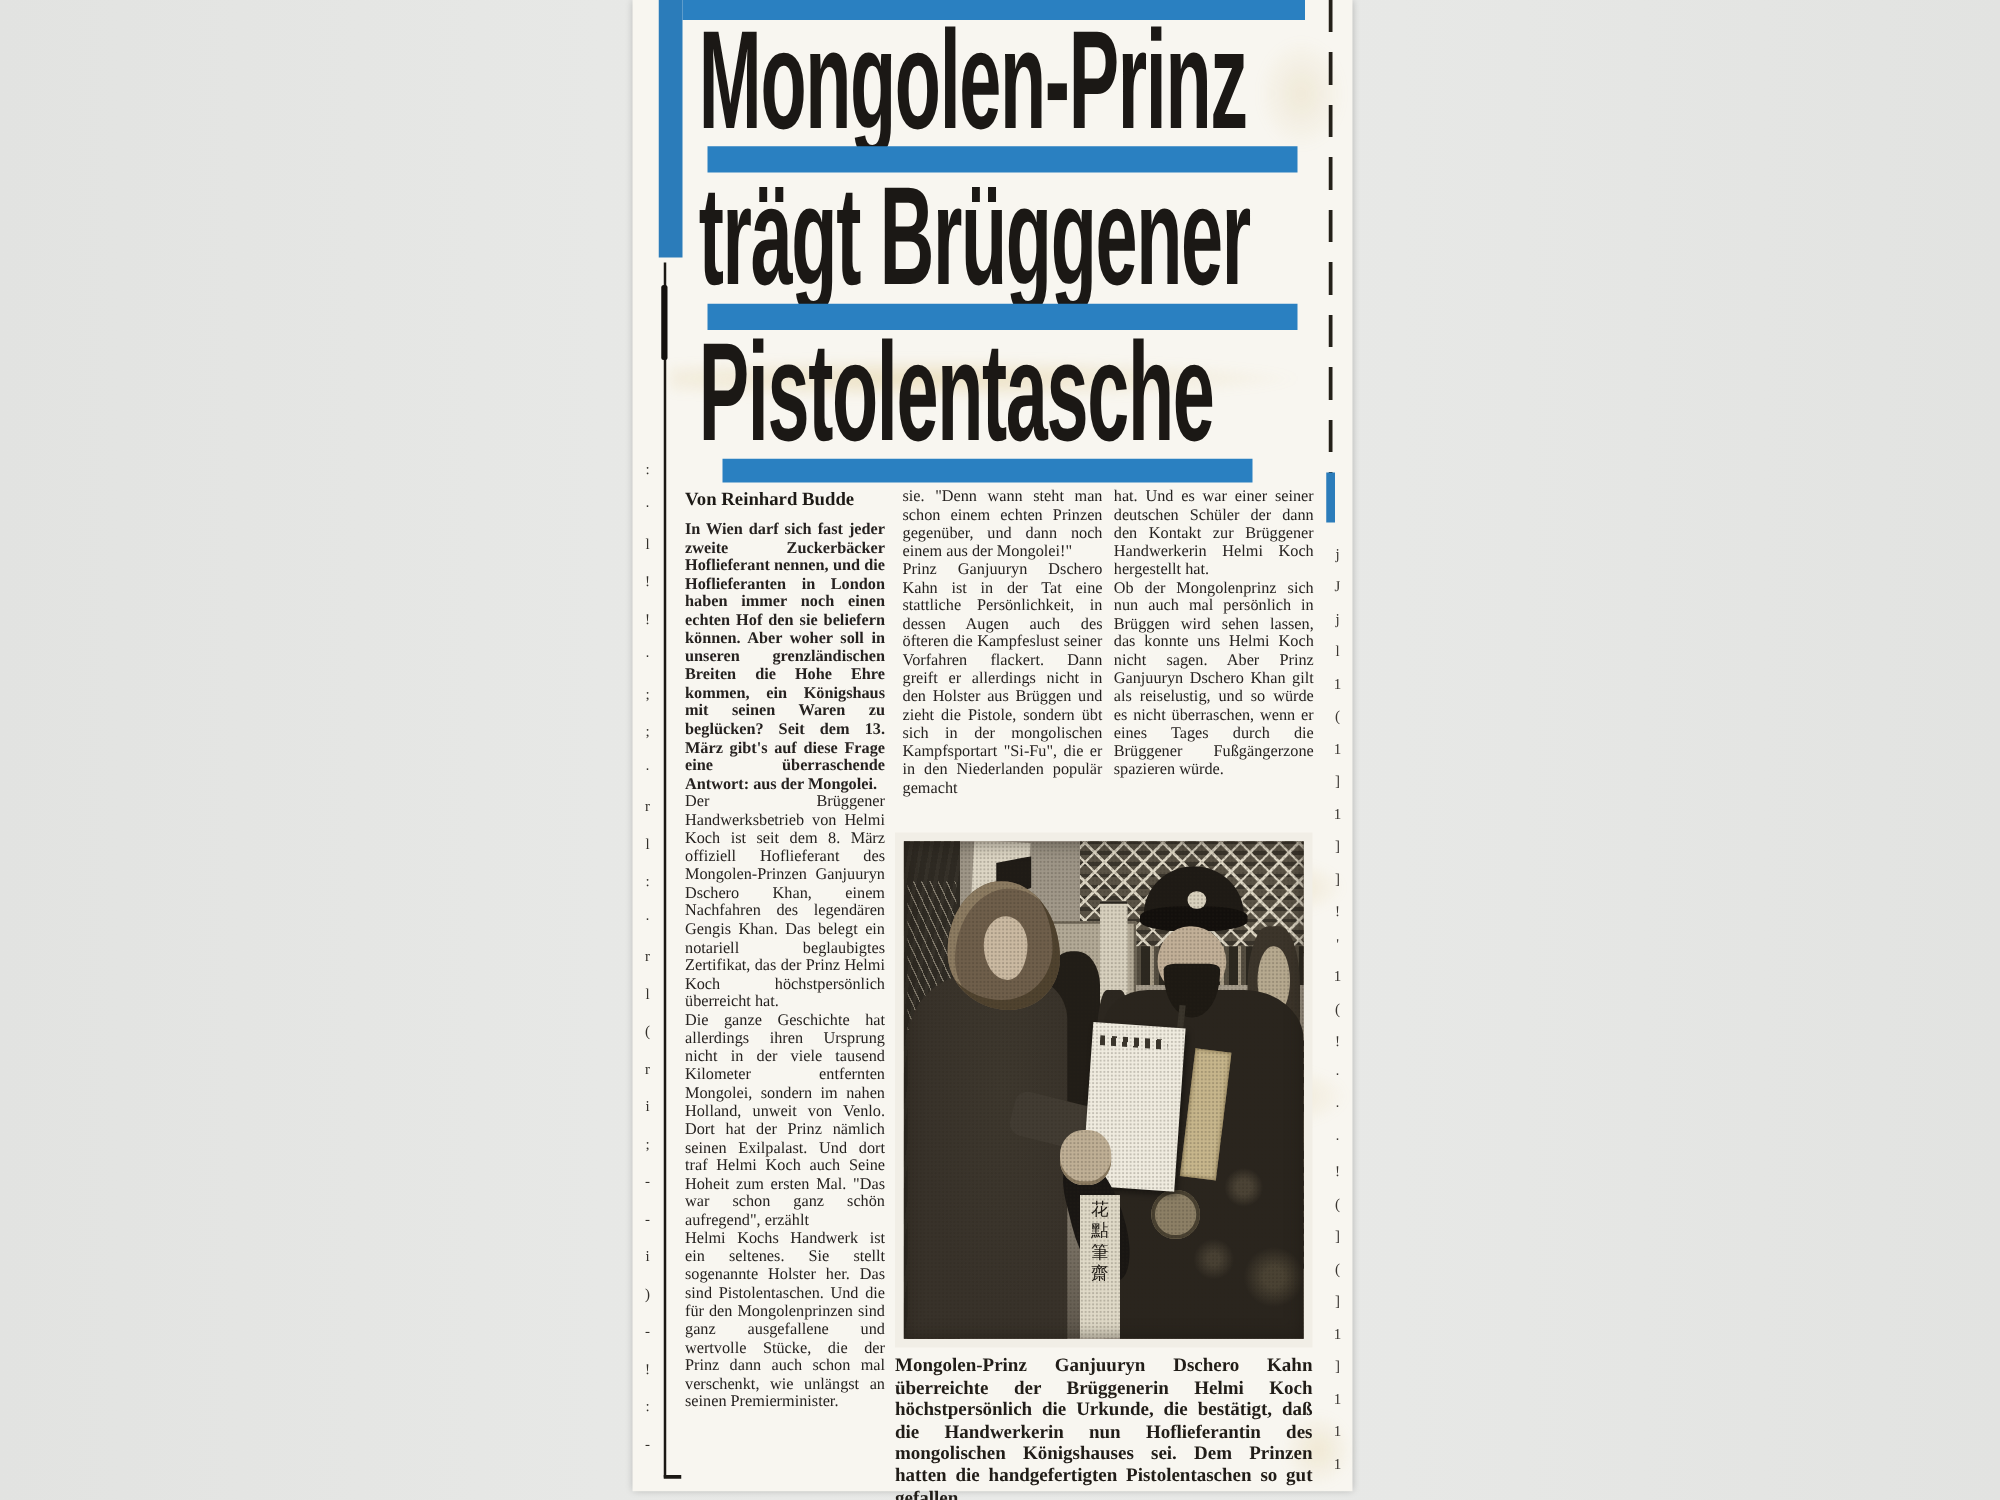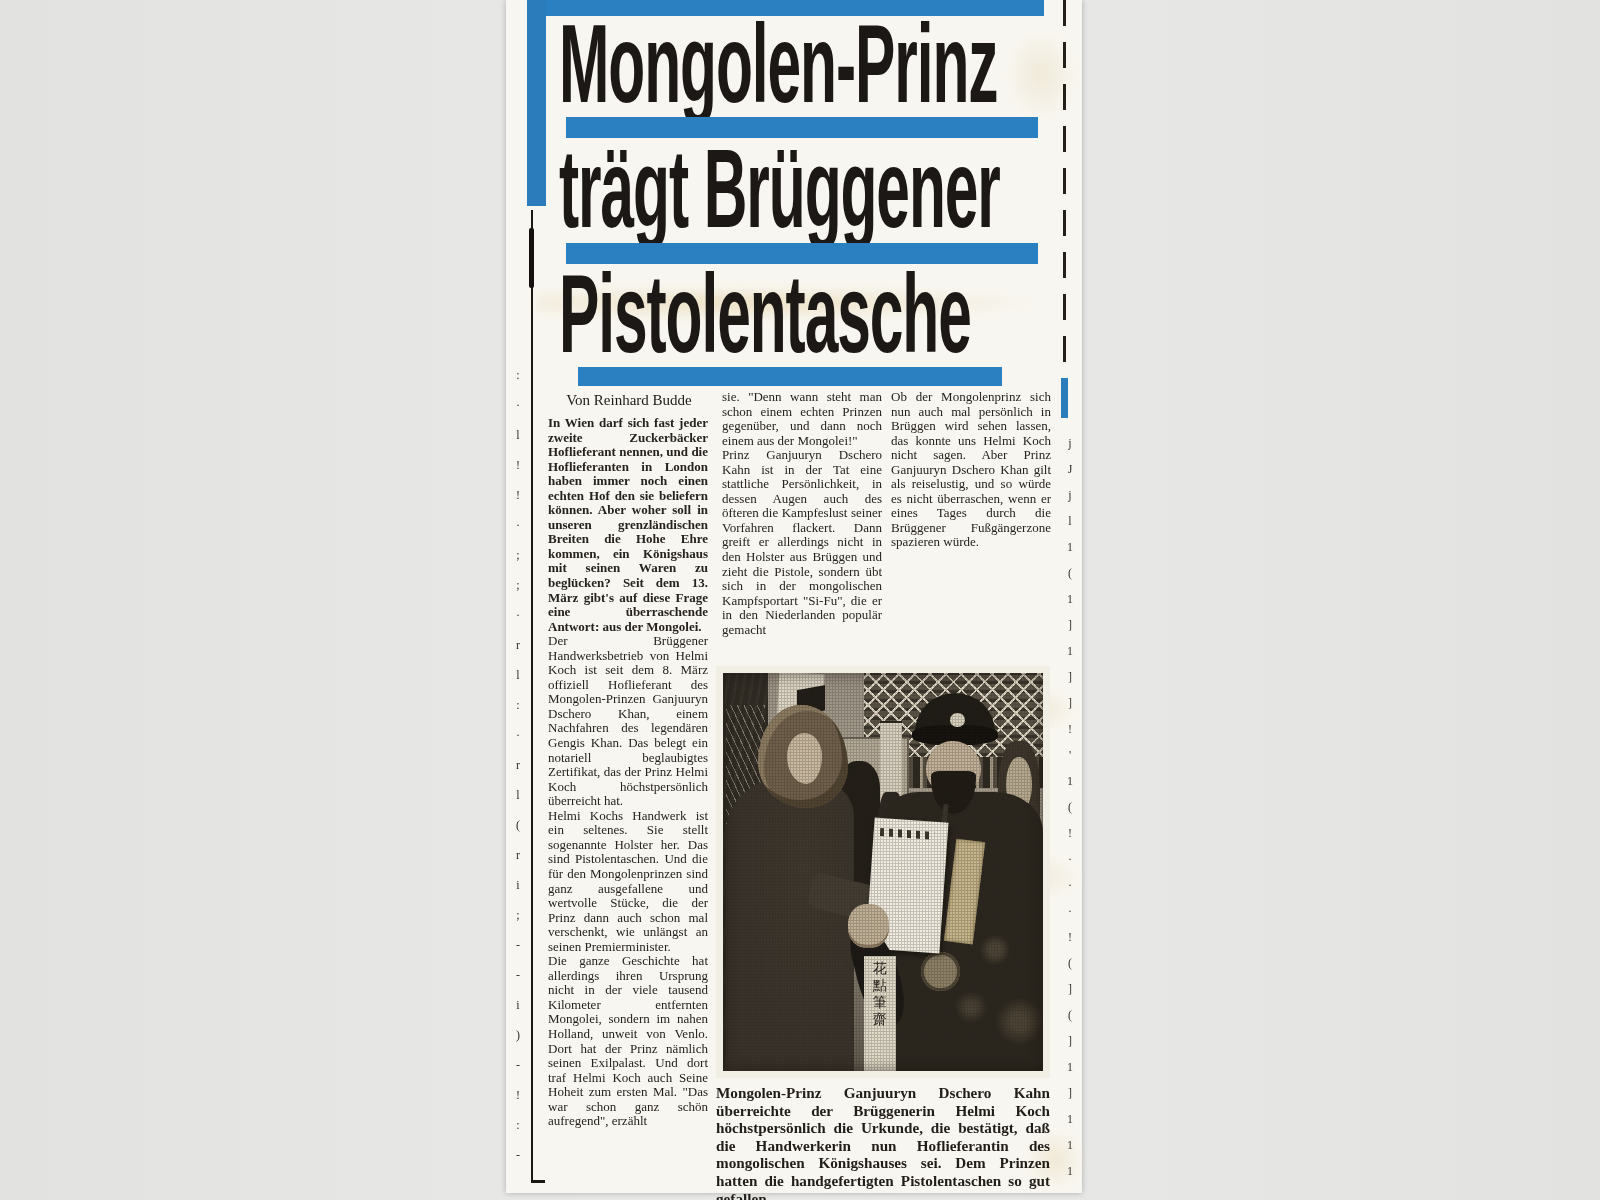--- a/index.html
+++ b/index.html
@@ -35,21 +35,21 @@
   .hbar2{left:566px;top:243px;width:472px;}
   .hbar3{left:578px;top:367px;width:424px;height:19px;}
   .hline{position:absolute;left:559px;font-family:"Liberation Sans",sans-serif;
          font-weight:bold;font-size:112px;line-height:1;color:#1b1815;
          transform:scaleX(.54);transform-origin:left top;white-space:nowrap;
          letter-spacing:-2px;}
   .hline1{top:8px;}.hline2{top:133px;}.hline3{top:258px;}
 
   
   .byline{position:absolute;left:548px;top:392px;width:162px;
-          font-weight:normal;font-size:15px;color:#1d1a16;text-align:center;}
+          font-weight:bold;font-size:15px;color:#1d1a16;}
   .col{position:absolute;width:160px;font-size:13px;line-height:14.55px;
        text-align:justify;color:#262220;overflow:hidden;}
   .col p{margin:0;}
   .col1{left:548px;top:416px;height:772px;}
   .col2{left:722px;top:390px;height:286px;}
   .col3{left:891px;top:390px;height:286px;}
   .lead{font-weight:bold;}
 
   
   .photo{position:absolute;left:716px;top:666px;width:334px;height:412px;
@@ -211,30 +211,31 @@
   <div class="hline hline2">trägt Brüggener</div>
   <div class="hbar hbar2"></div>
   <div class="hline hline3">Pistolentasche</div>
   <div class="hbar hbar3"></div>
 
   <div class="byline">Von Reinhard Budde</div>
 
   <div class="col col1">
     <p class="lead">In Wien darf sich fast jeder zweite Zuckerbäcker Hoflieferant nennen, und die Hoflieferanten in London haben immer noch einen echten Hof den sie beliefern können. Aber woher soll in unseren grenzländischen Breiten die Hohe Ehre kommen, ein Königshaus mit seinen Waren zu beglücken? Seit dem 13. März gibt's auf diese Frage eine überraschende Antwort: aus der Mongolei.</p>
     <p>Der Brüggener Handwerksbetrieb von Helmi Koch ist seit dem 8. März offiziell Hoflieferant des Mongolen-Prinzen Ganjuuryn Dschero Khan, einem Nachfahren des legendären Gengis Khan. Das belegt ein notariell beglaubigtes Zertifikat, das der Prinz Helmi Koch höchstpersönlich überreicht hat.</p>
+    <p>Die ganze Geschichte hat allerdings ihren Ursprung nicht in der viele tausend Kilometer entfernten Mongolei, sondern im nahen Holland, unweit von Venlo. Dort hat der Prinz nämlich seinen Exilpalast. Und dort traf Helmi Koch auch Seine Hoheit zum ersten Mal. "Das war schon ganz schön aufregend", erzählt</p>
     <p>Helmi Kochs Handwerk ist ein seltenes. Sie stellt sogenannte Holster her. Das sind Pistolentaschen. Und die für den Mongolenprinzen sind ganz ausgefallene und wertvolle Stücke, die der Prinz dann auch schon mal verschenkt, wie unlängst an seinen Premierminister.</p>
-    <p>Die ganze Geschichte hat allerdings ihren Ursprung nicht in der viele tausend Kilometer entfernten Mongolei, sondern im nahen Holland, unweit von Venlo. Dort hat der Prinz nämlich seinen Exilpalast. Und dort traf Helmi Koch auch Seine Hoheit zum ersten Mal. "Das war schon ganz schön aufregend", erzählt</p>
   </div>
 
   <div class="col col2">
     <p>sie. "Denn wann steht man schon einem echten Prinzen gegenüber, und dann noch einem aus der Mongolei!"</p>
     <p>Prinz Ganjuuryn Dschero Kahn ist in der Tat eine stattliche Persönlichkeit, in dessen Augen auch des öfteren die Kampfeslust seiner Vorfahren flackert. Dann greift er allerdings nicht in den Holster aus Brüggen und zieht die Pistole, sondern übt sich in der mongolischen Kampfsportart "Si-Fu", die er in den Niederlanden populär gemacht</p>
   </div>
 
   <div class="col col3">
+    <p>hat. Und es war einer seiner deutschen Schüler der dann den Kontakt zur Brüggener Handwerkerin Helmi Koch hergestellt hat.</p>
     <p>Ob der Mongolenprinz sich nun auch mal persönlich in Brüggen wird sehen lassen, das konnte uns Helmi Koch nicht sagen. Aber Prinz Ganjuuryn Dschero Khan gilt als reiselustig, und so würde es nicht überraschen, wenn er eines Tages durch die Brüggener Fußgängerzone spazieren würde.</p>
   </div>
 
   <div class="photo">
     <div class="photo-inner">
       <div class="ph-net"></div>
       <div class="ph-eaves"></div>
       <div class="ph-leftpanel"></div>
       <div class="ph-hatch"></div>
       <div class="ph-pillar"></div>

